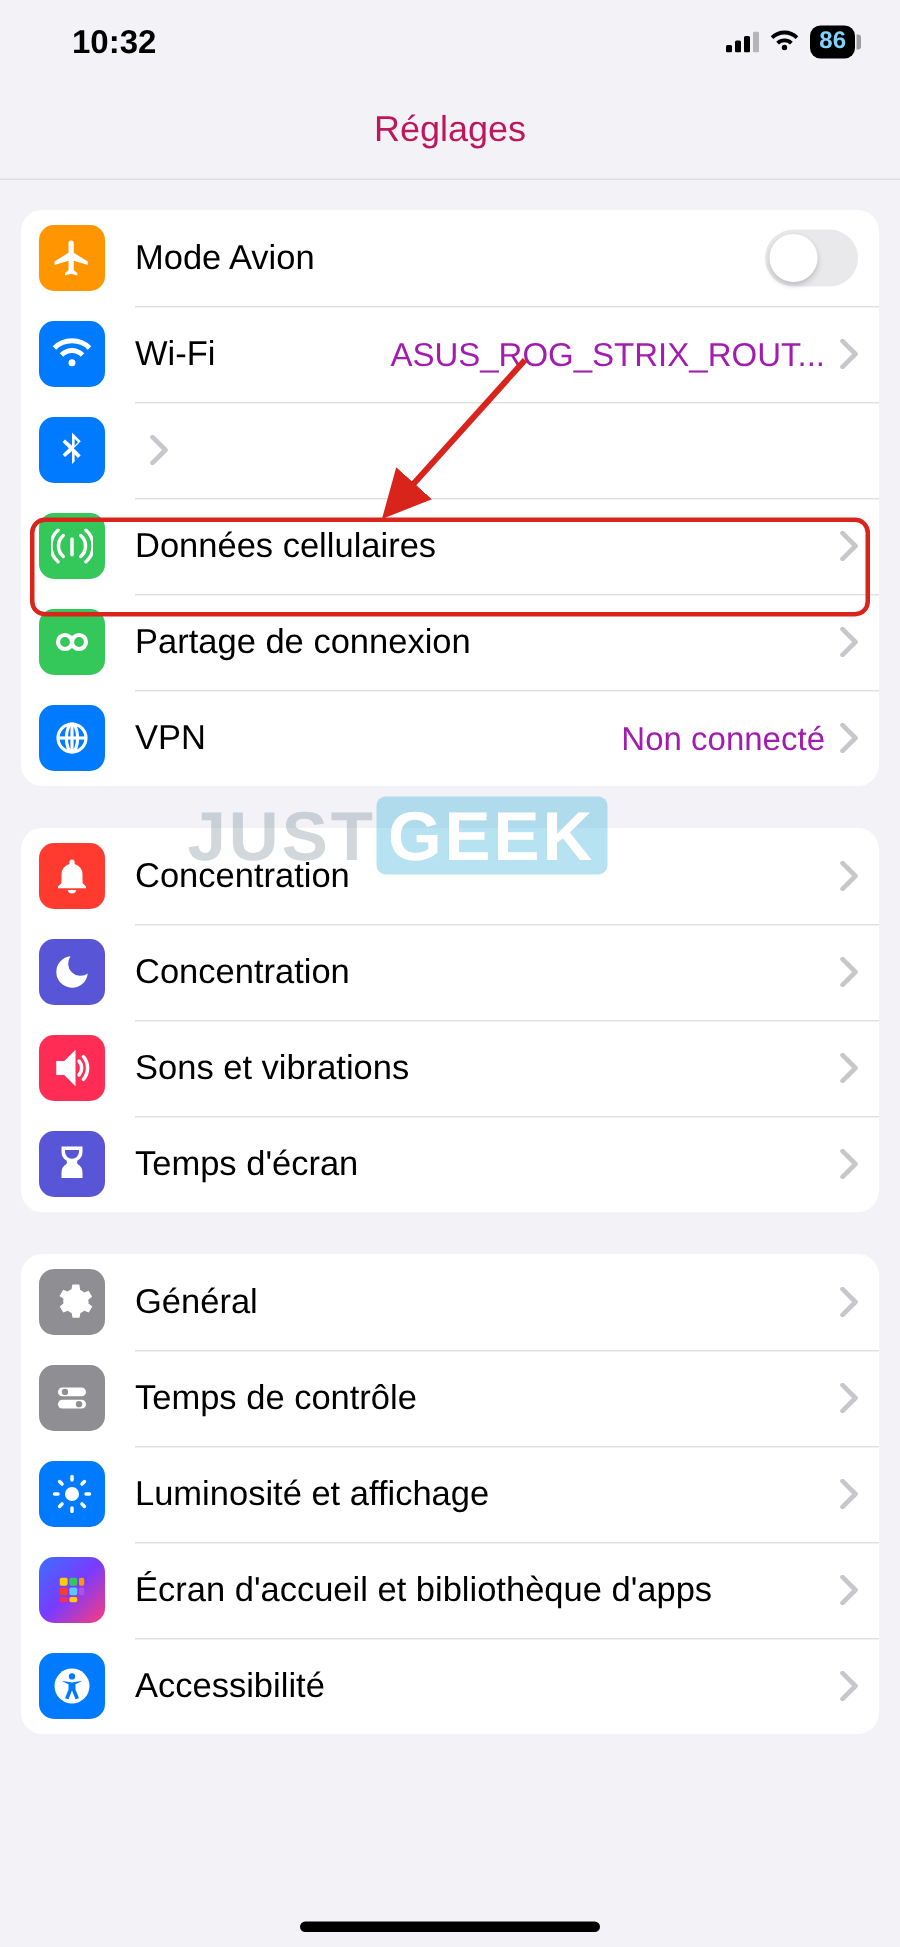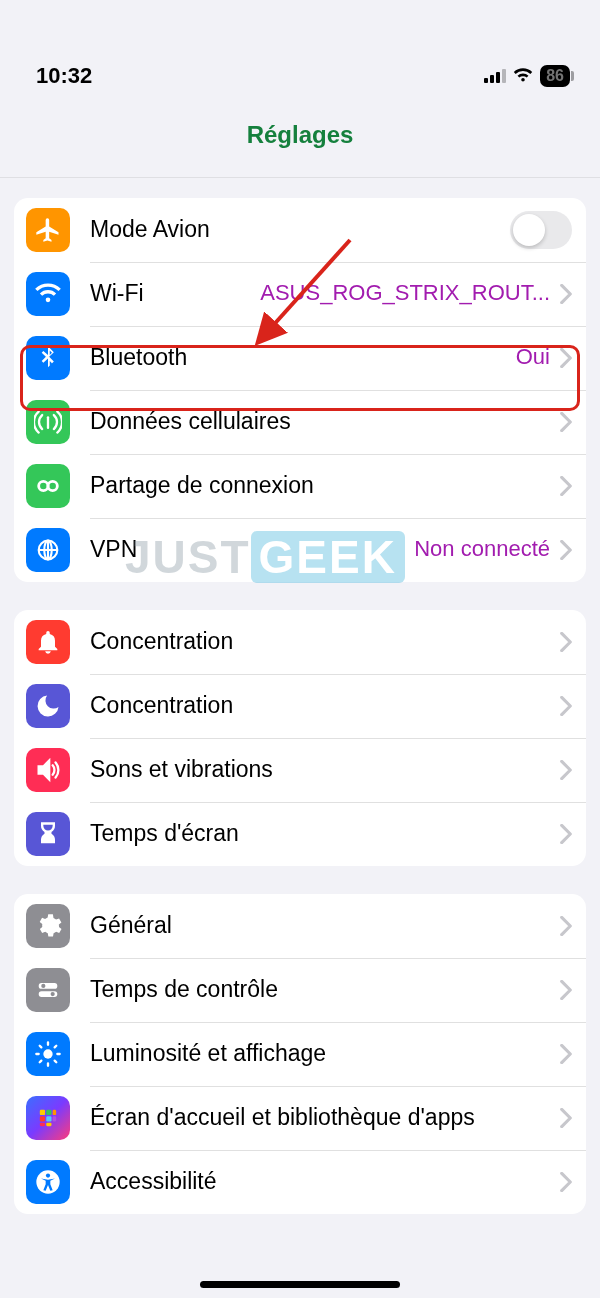--- a/index.html
+++ b/index.html
@@ -9,55 +9,54 @@
   background: #f2f2f7;
   font-family: -apple-system, "Helvetica Neue", Helvetica, Arial, sans-serif;
   position: relative;
   overflow: hidden;
 }
 .status-bar {
   height: 55px;
   display: flex;
   justify-content: space-between;
   align-items: center;
-  padding: 0 30px 0 36px;
+  padding: 0 30px 0 48px;
   font-weight: 600;
   font-size: 22px;
   color: #000;
-  margin-top: 48px;
 }
 .status-right { display: flex; align-items: center; gap: 6px; }
 .battery-badge {
   display: inline-flex;
   align-items: center;
   background: #000;
-  color: #737373;
+  color: #7dd3fc;
   border-radius: 7px;
   padding: 2px 6px;
   font-size: 16px;
   font-weight: 700;
   position: relative;
 }
 .battery-badge::after {
   content: "";
   position: absolute;
   right: -4px;
   top: 50%;
   transform: translateY(-50%);
   width: 3px;
   height: 10px;
   background: rgba(0,0,0,0.35);
   border-radius: 0 2px 2px 0;
 }
 .page-title {
   text-align: center;
   font-size: 24px;
-  font-weight: 700;
-  color: #15803d;
-  padding: 18px 0 28px;
+  font-weight: 400;
+  color: #be185d;
+  padding: 18px 0 18px;
   border-bottom: 1px solid rgba(0,0,0,0.08);
 }
 .group {
   margin: 20px 14px 28px;
   background: #fff;
   border-radius: 14px;
   overflow: hidden;
 }
 .row {
   display: flex;
@@ -83,21 +82,21 @@
   align-items: center;
   justify-content: center;
   color: #fff;
   flex-shrink: 0;
   margin-right: 20px;
 }
 .icon-tile svg { width: 28px; height: 28px; }
 .row-body {
   flex: 1;
   display: flex;
-  align-items: flex-start;
+  align-items: flex-end;
   justify-content: space-between;
   min-width: 0;
 }
 .row-label {
   font-size: 23px;
   color: #000;
   line-height: 1.2;
 }
 .row-value {
   font-size: 22px;
@@ -226,24 +225,20 @@
         </svg>
       </span>
   </div>
 
   <div class="row">
     <span class="icon-tile" style="background:#007aff">
       <svg viewBox="0 0 24 24" fill="#fff">
           <path d="M12 2l5 5-4 4 4 4-5 5v-7.5L8 16l-1.4-1.4L10.2 11 6.6 7.4 8 6l4 3.5V2zm1.5 3.6v3.8l1.9-1.9-1.9-1.9zm0 9v3.8l1.9-1.9-1.9-1.9z"></path>
         </svg>
     </span>
-    <div class="row-body">
-      <span class="row-label">Bluetooth</span>
-      <span class="row-value">Oui</span>
-    </div>
     <span class="chevron">
         <svg viewBox="0 0 8 14">
           <path d="M1 1l6 6-6 6" stroke="#c7c7cc" stroke-width="2.2" fill="none" stroke-linecap="round" stroke-linejoin="round"></path>
         </svg>
       </span>
   </div>
 
   <div class="row">
     <span class="icon-tile" style="background:#34c759">
       <svg viewBox="0 0 24 24" fill="none" stroke="#fff" stroke-width="2" stroke-linecap="round">

